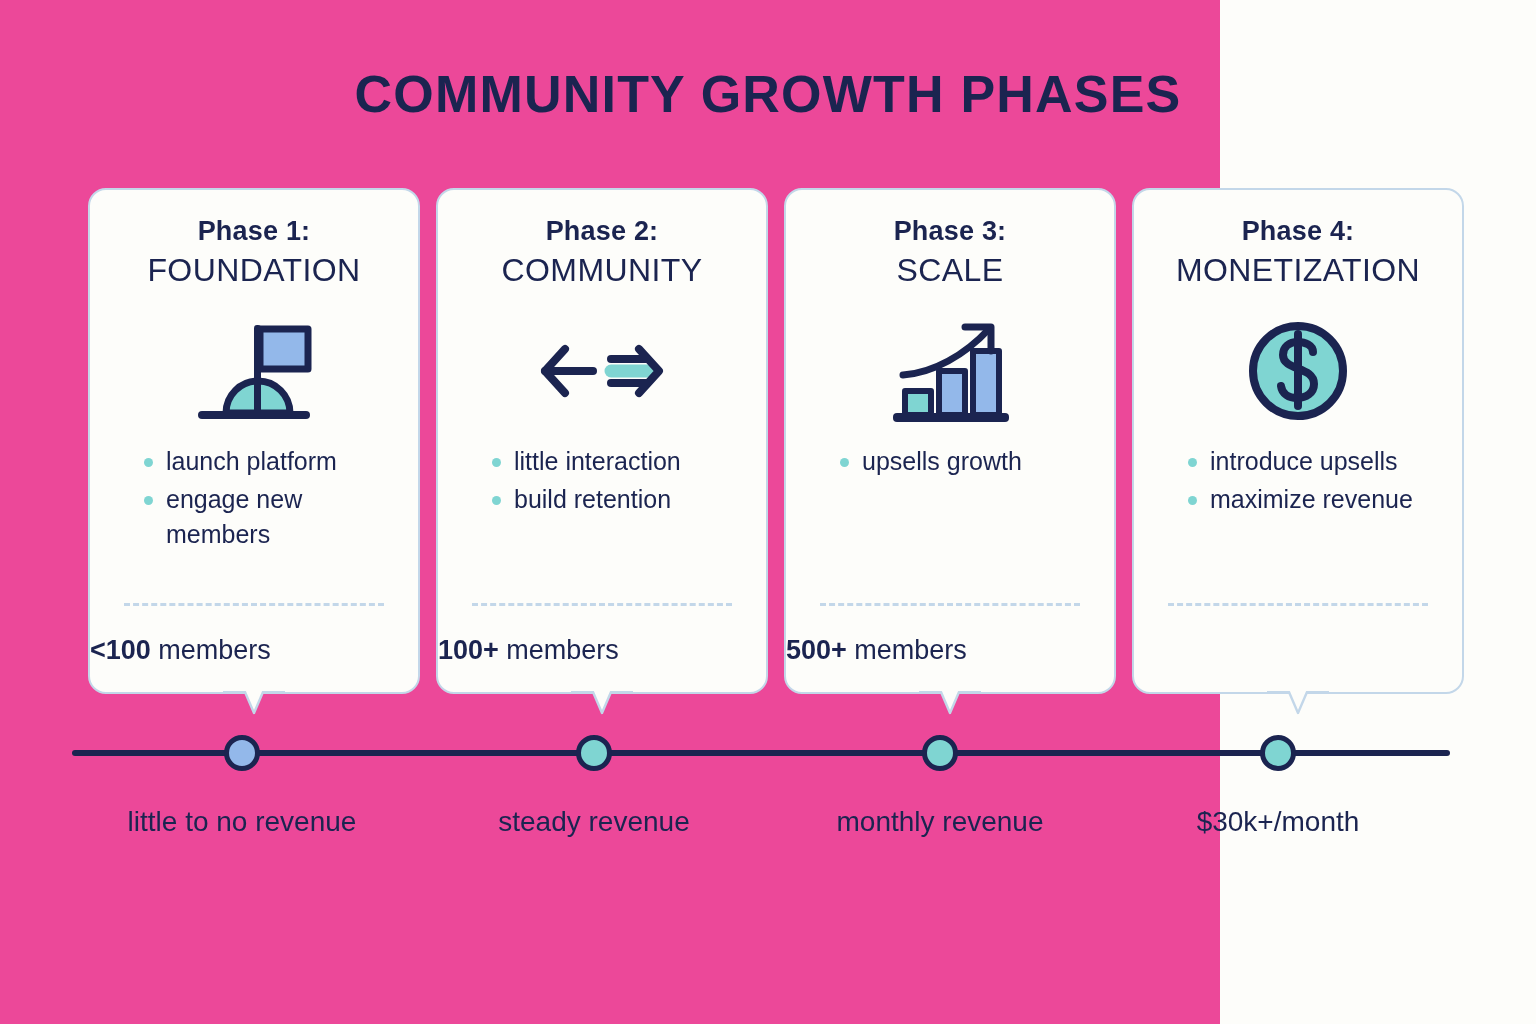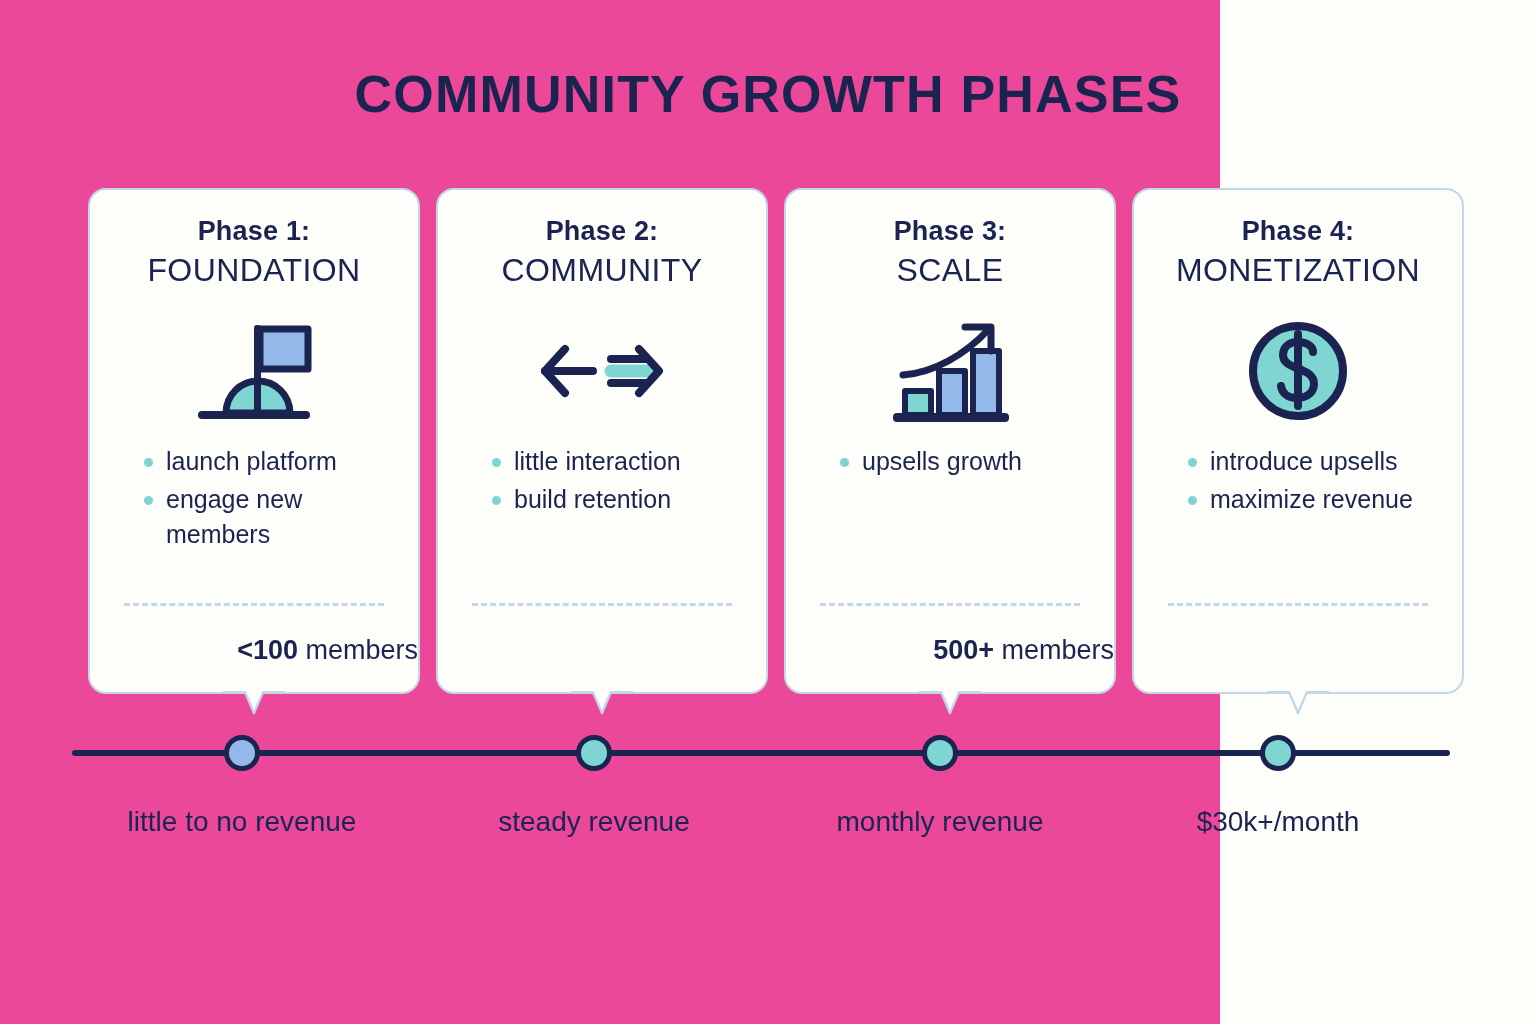--- a/index.html
+++ b/index.html
@@ -126,21 +126,21 @@
     right: 34px;
     bottom: 86px;
     border-top: 3px dashed #c3d7e9;
   }
 
   .members {
     position: absolute;
     bottom: 26px;
     left: 0;
     width: 100%;
-    text-align: right;
+    text-align: left;
     font-size: 27px;
     color: #1b2450;
   }
   .members b { font-weight: bold; }
 
   
   .timeline-line {
     position: absolute;
     top: 750px;
     left: 72px;
@@ -228,20 +228,23 @@
             <path d="M74 28 L110 28"></path>
             <path d="M74 52 L110 52"></path>
           </g>
         </svg>
       </div>
       <ul class="bullets">
         <li>little interaction</li>
         <li>build retention</li>
       </ul>
       <div class="divider"></div>
+      <div class="members">
+        <b>100+</b><span> members</span>
+      </div>
       <div class="tail">
         <svg width="62" height="26" viewBox="0 0 62 26">
           <path d="M0 1 L22 1 L31 22 L40 1 L62 1" fill="#fdfdfa" stroke="#c3d7e9" stroke-width="2.4" stroke-linejoin="round" stroke-linecap="round"></path>
         </svg>
       </div>
     </div>
 
     <div class="card">
       <div class="card-head">
         <div class="phase-label">Phase 3:</div>

